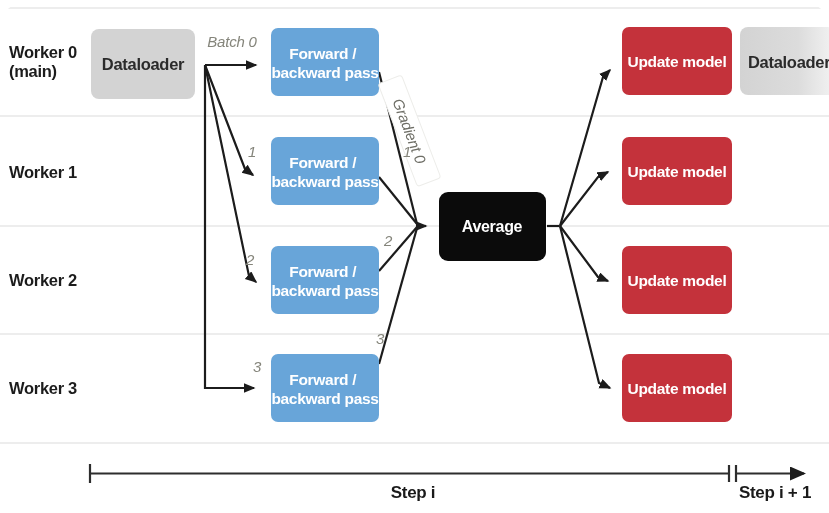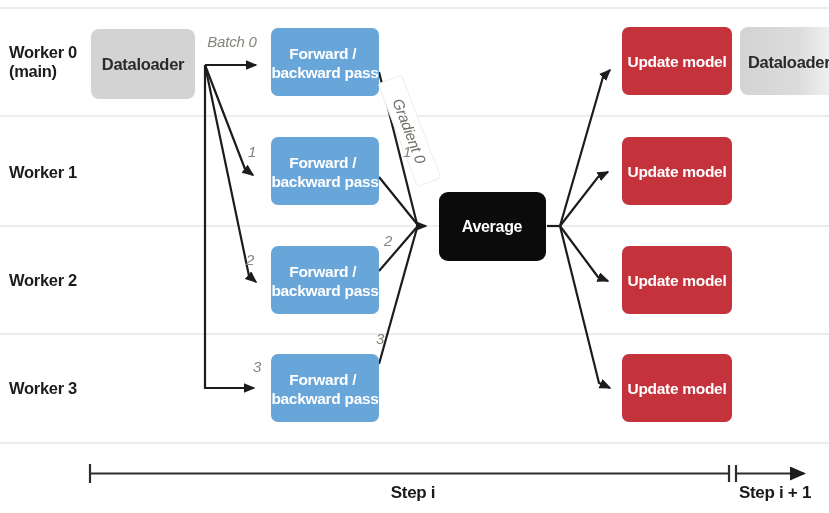--- a/index.html
+++ b/index.html
@@ -2,20 +2,21 @@
 <html><head>
 <meta charset="utf-8">
 <style>
   html,body { margin:0; padding:0; background:#ffffff; }
   .stage {
     position:relative;
     width:829px; height:513px;
     background:#ffffff;
     font-family:"Liberation Sans", sans-serif;
     overflow:hidden;
+    border-radius:29px;
   }
   svg { display:block; }
   text { font-family:"Liberation Sans", sans-serif; }
   .worker-label { font-size:16.5px; font-weight:700; fill:#1c1c1c; letter-spacing:-0.3px; }
   .box-text-white { font-size:15.5px; font-weight:700; fill:#ffffff; letter-spacing:-0.3px; }
   .box-text-dark { font-size:16.5px; font-weight:700; fill:#2b2b2b; letter-spacing:-0.3px; }
   .annot { font-size:15px; font-style:italic; fill:#85857b; letter-spacing:-0.2px; }
   .step-label { font-size:17px; font-weight:700; fill:#1a1a1a; letter-spacing:-0.3px; }
   .arrow-line { stroke:#1c1c1c; stroke-width:2.2; fill:none; }
   .sep-line { stroke:#dbdbdb; stroke-width:1.2; }

